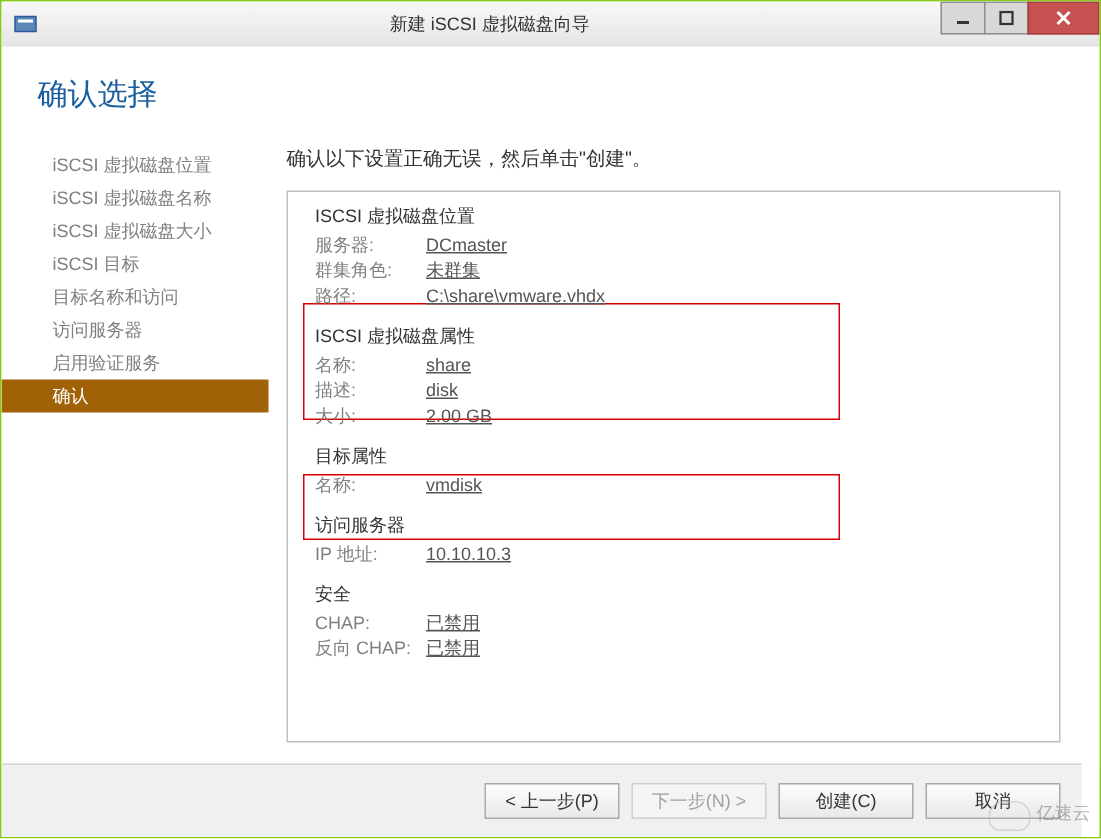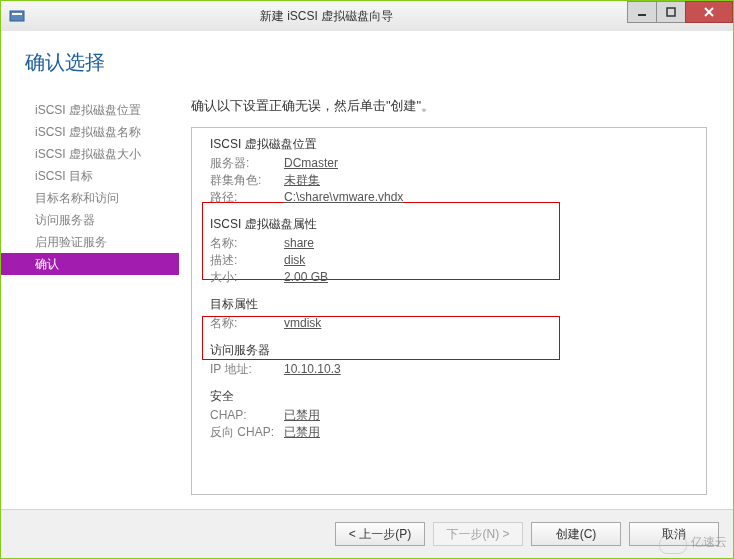--- a/index.html
+++ b/index.html
@@ -97,21 +97,21 @@
     padding-top: 2px;
   }
   .sidebar-item {
     padding: 4px 0 4px 34px;
     color: #808080;
     font-size: 12px;
     cursor: default;
     line-height: 14px;
   }
   .sidebar-item.active {
-    background: #a21caf;
+    background: #a16207;
     color: #fff;
   }
   .sidebar-item.disabled {
     color: #b9b9b9;
   }
 
   .main-panel {
     flex: 1;
     padding: 0 26px 0 12px;
     position: relative;
@@ -156,21 +156,21 @@
     border: 1px solid #d90000;
     pointer-events: none;
     box-sizing: border-box;
   }
 
   
   .button-strip {
     position: absolute;
     bottom: 0;
     left: 0;
-    right: 0;
+    right: 12px;
     height: 48px;
     border-top: 1px solid #d4d4d4;
     background: #f0f0f0;
     display: flex;
     align-items: center;
     justify-content: flex-end;
     padding-right: 14px;
     gap: 8px;
   }
   .wiz-btn {

